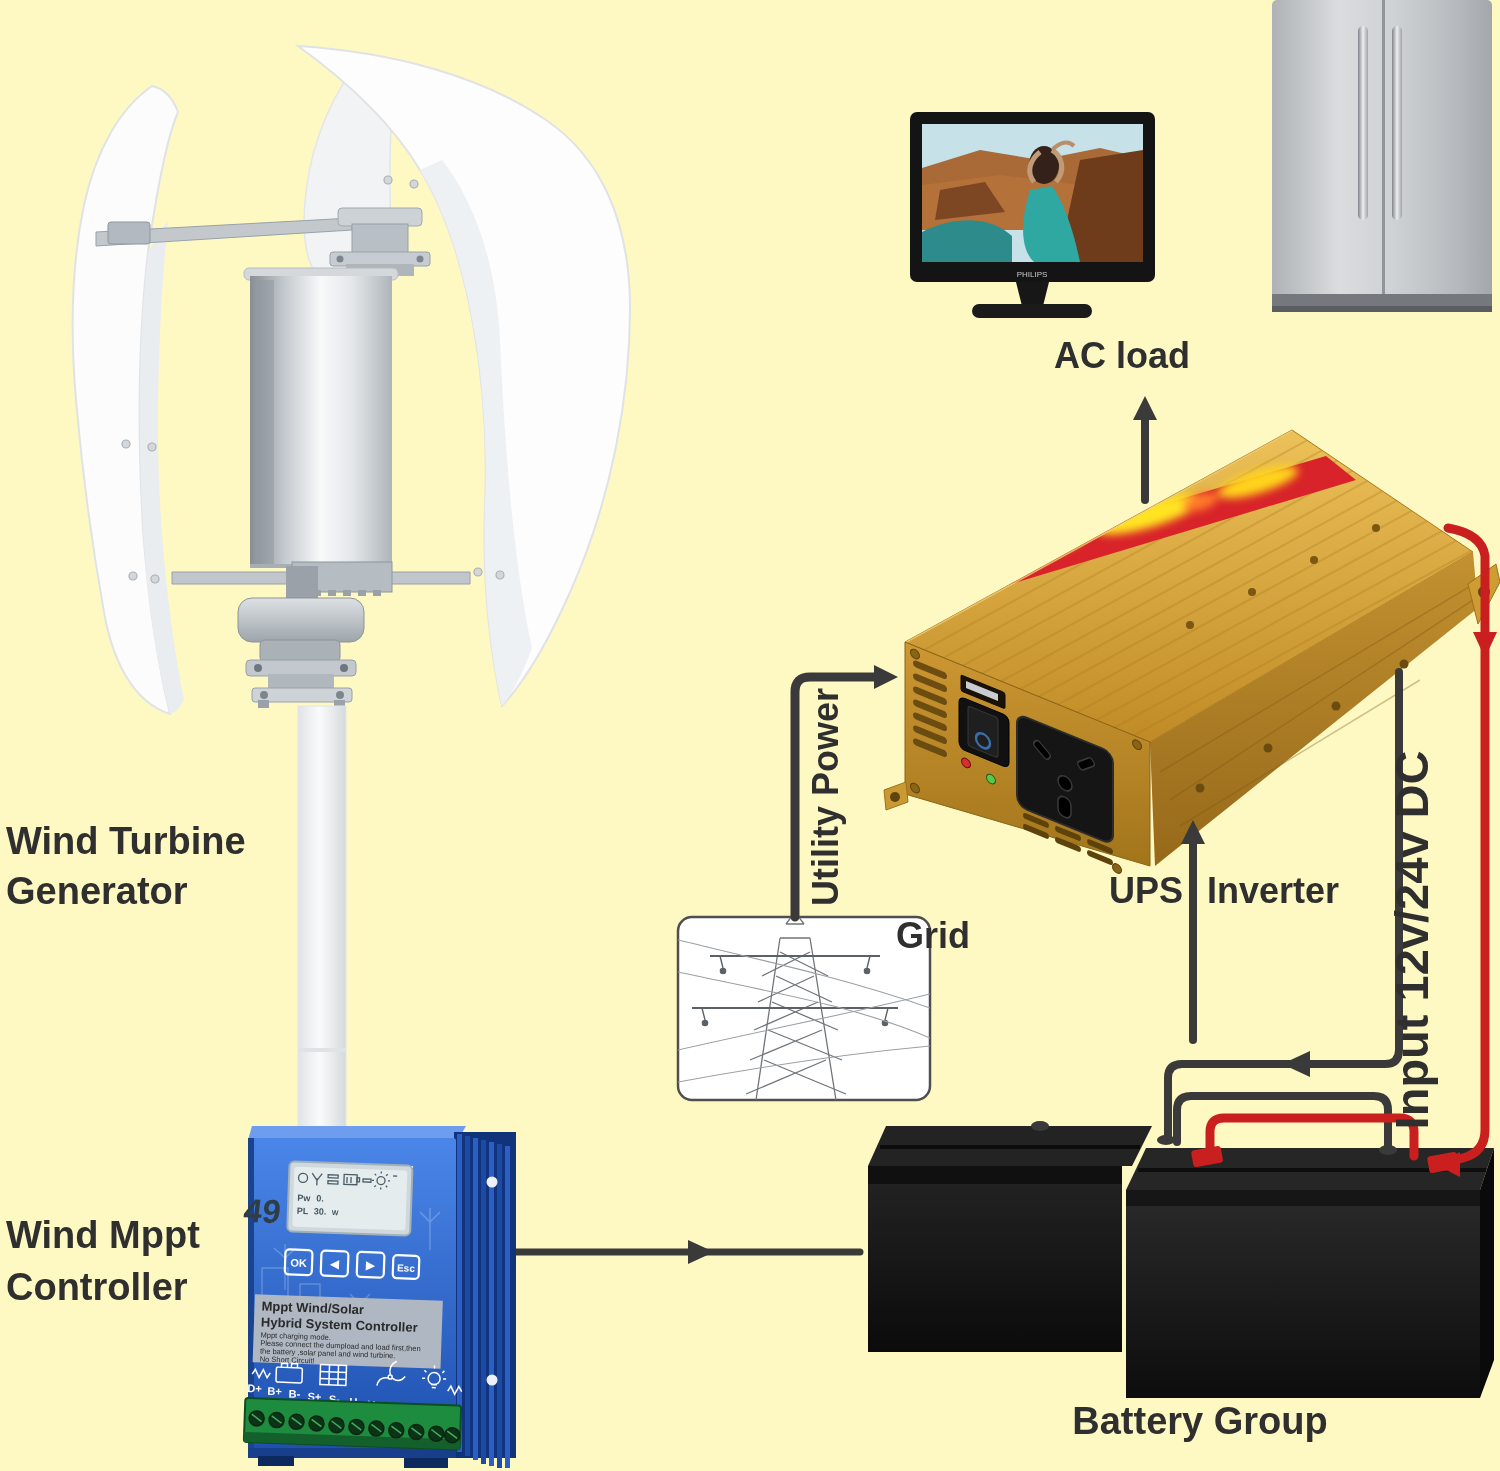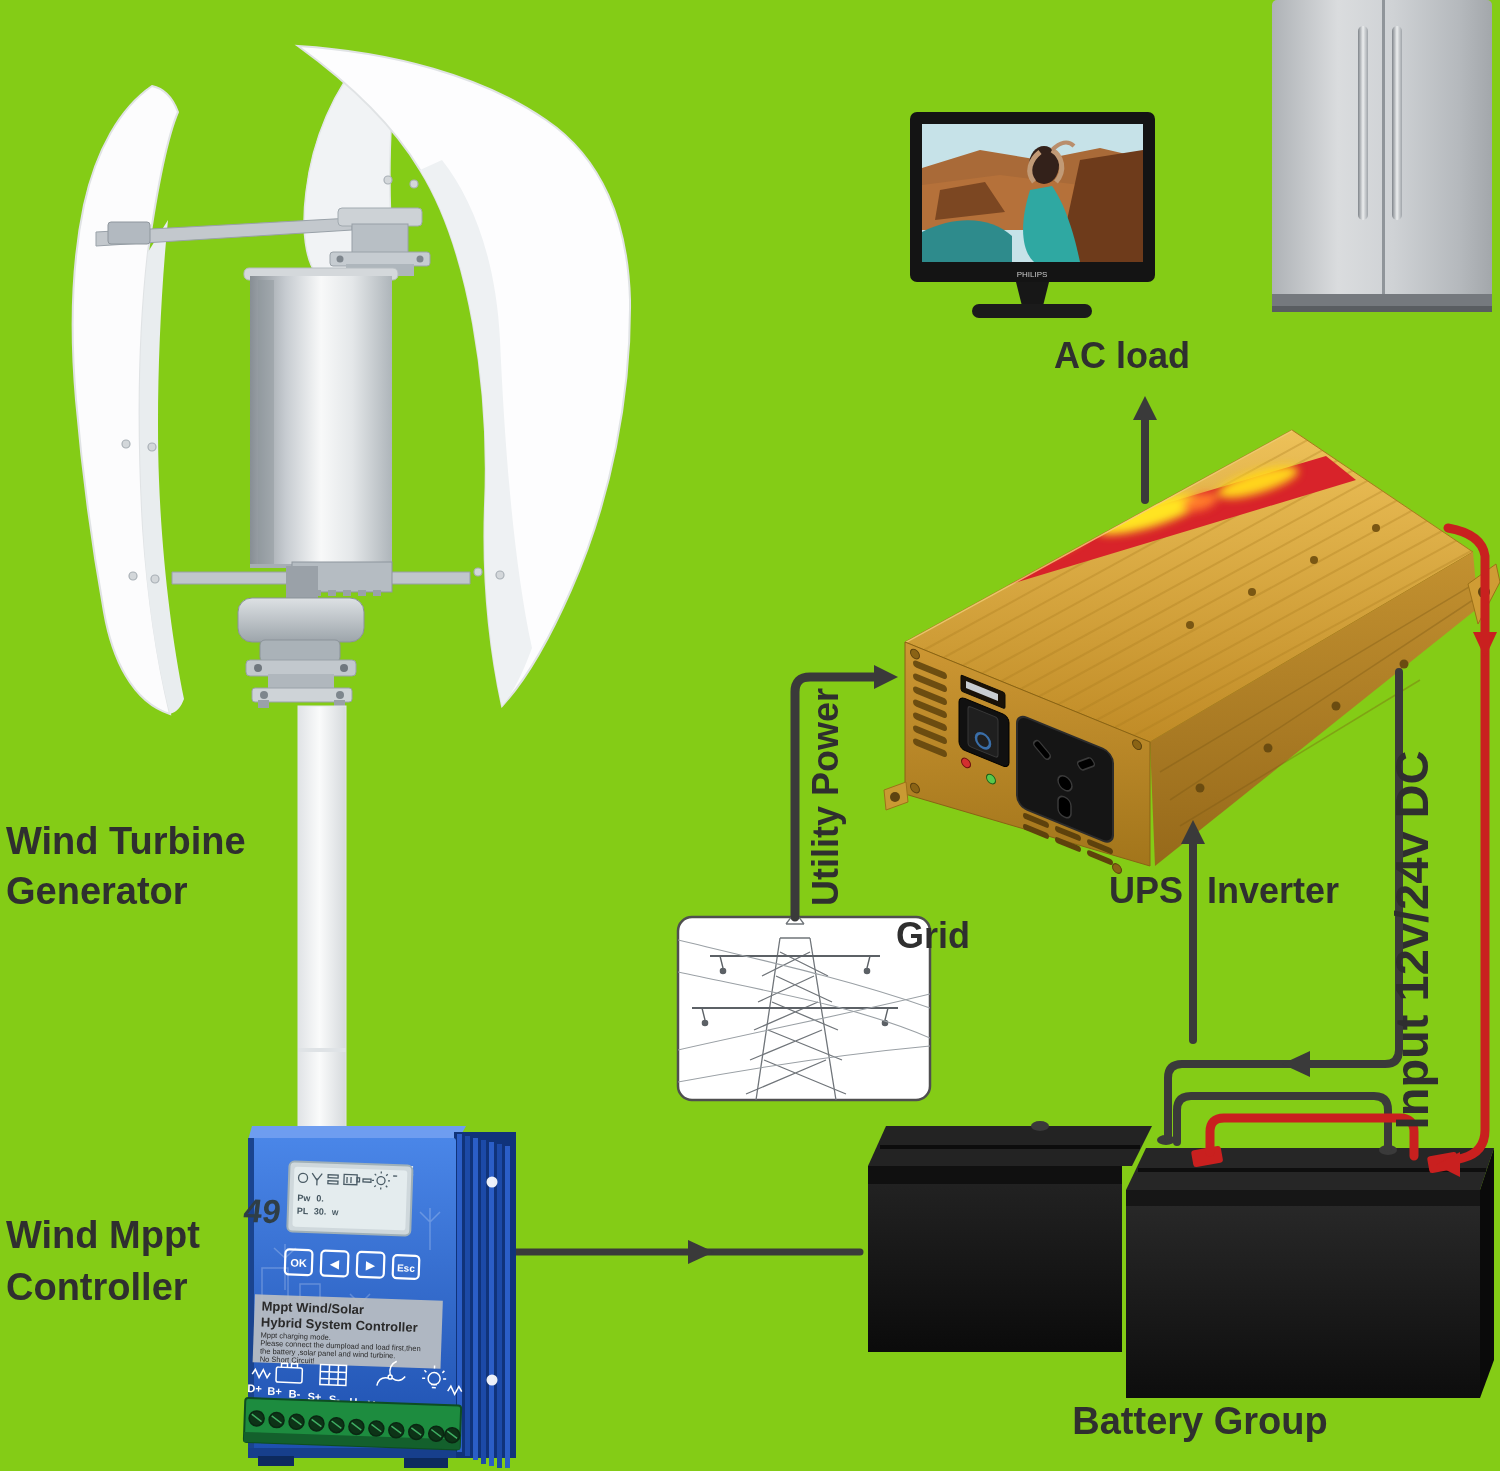--- a/index.html
+++ b/index.html
@@ -1,16 +1,16 @@
 <!DOCTYPE html>
 <html><head>
 <meta charset="utf-8">
 <style>
   html,body{margin:0;padding:0;background:#ffffff;}
-  .stage{position:relative;width:1500px;height:1471px;background:#84cc16;overflow:hidden;
+  .stage{position:relative;width:1500px;height:1471px;background:#fef9c3;overflow:hidden;
          font-family:"Liberation Sans",sans-serif;}
   svg{display:block}
   text{font-family:"Liberation Sans",sans-serif;}
   .lbl{font-weight:700;fill:#2f2f2f;}
   .small-note{font-weight:400;fill:#2b2b2b;}
 </style>
 </head>
 <body>
 
 <div class="stage">

